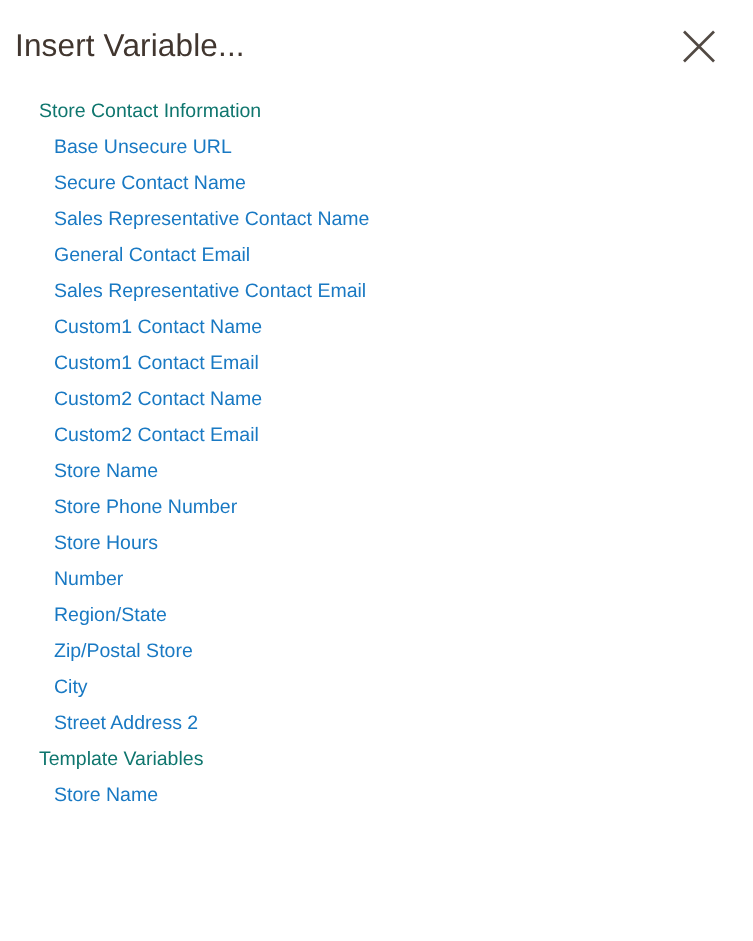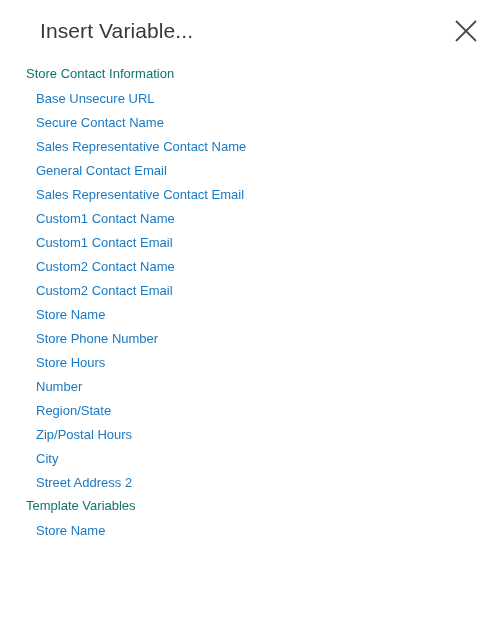--- a/index.html
+++ b/index.html
@@ -26,21 +26,21 @@
   
   .modal-header {
     position: relative;
     height: 62px;
     padding: 0 26px;
     box-sizing: border-box;
   }
 
   .modal-title {
     position: absolute;
-    left: 40px;
+    left: 10px;
     top: 18px;
     margin: 0;
     font-size: 21px;
     font-weight: 400;
     line-height: 26px;
     color: #41362f;
     letter-spacing: 0.1px;
     white-space: nowrap;
   }
 
@@ -134,21 +134,21 @@
       <li class="var-item"><a class="var-link">Sales Representative Contact Email</a></li>
       <li class="var-item"><a class="var-link">Custom1 Contact Name</a></li>
       <li class="var-item"><a class="var-link">Custom1 Contact Email</a></li>
       <li class="var-item"><a class="var-link">Custom2 Contact Name</a></li>
       <li class="var-item"><a class="var-link">Custom2 Contact Email</a></li>
       <li class="var-item"><a class="var-link">Store Name</a></li>
       <li class="var-item"><a class="var-link">Store Phone Number</a></li>
       <li class="var-item"><a class="var-link">Store Hours</a></li>
       <li class="var-item"><a class="var-link">Number</a></li>
       <li class="var-item"><a class="var-link">Region/State</a></li>
-      <li class="var-item"><a class="var-link">Zip/Postal Hours</a></li>
+      <li class="var-item"><a class="var-link">Zip/Postal Store</a></li>
       <li class="var-item"><a class="var-link">City</a></li>
       <li class="var-item"><a class="var-link">Street Address 2</a></li>
 
       <li class="var-group-title">Template Variables</li>
       <li class="var-item"><a class="var-link">Store Name</a></li>
 
     </ul>
   </div>
 
 </div>

